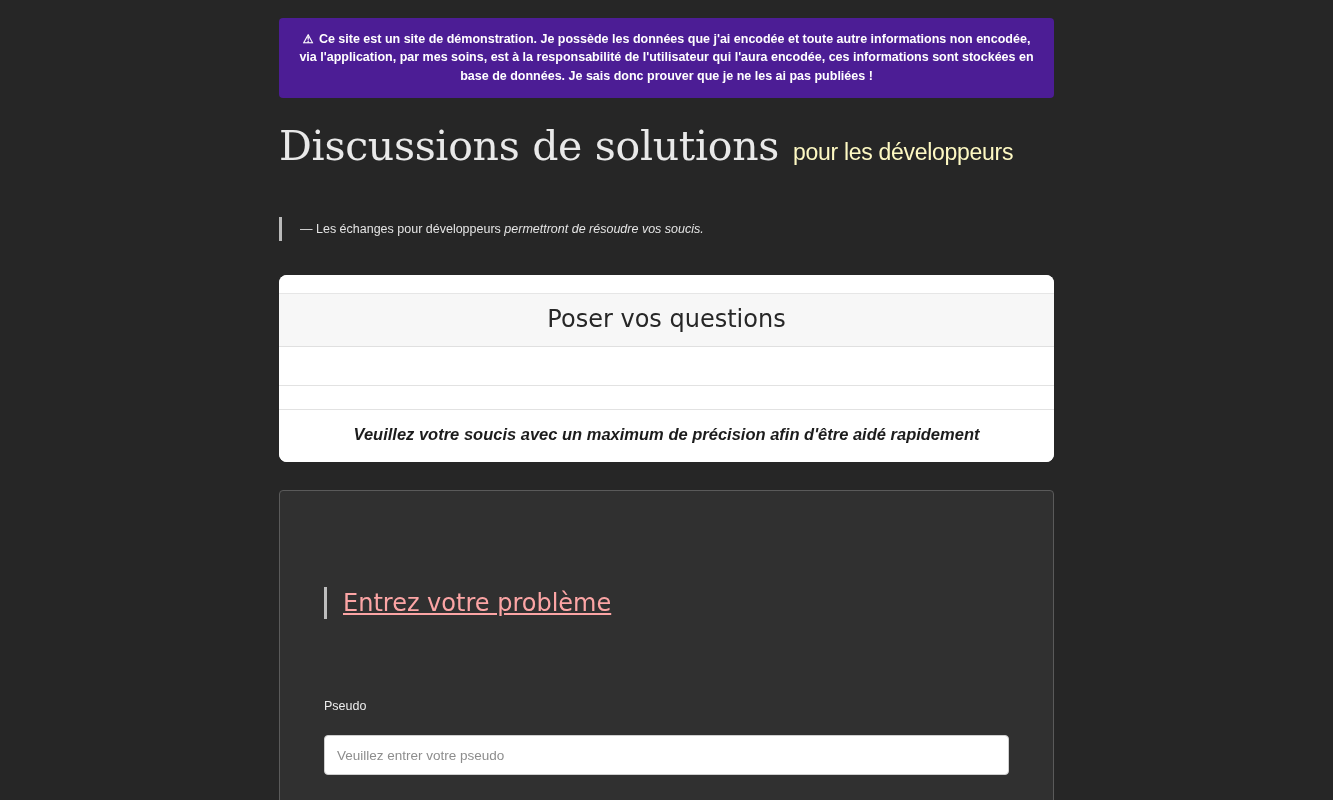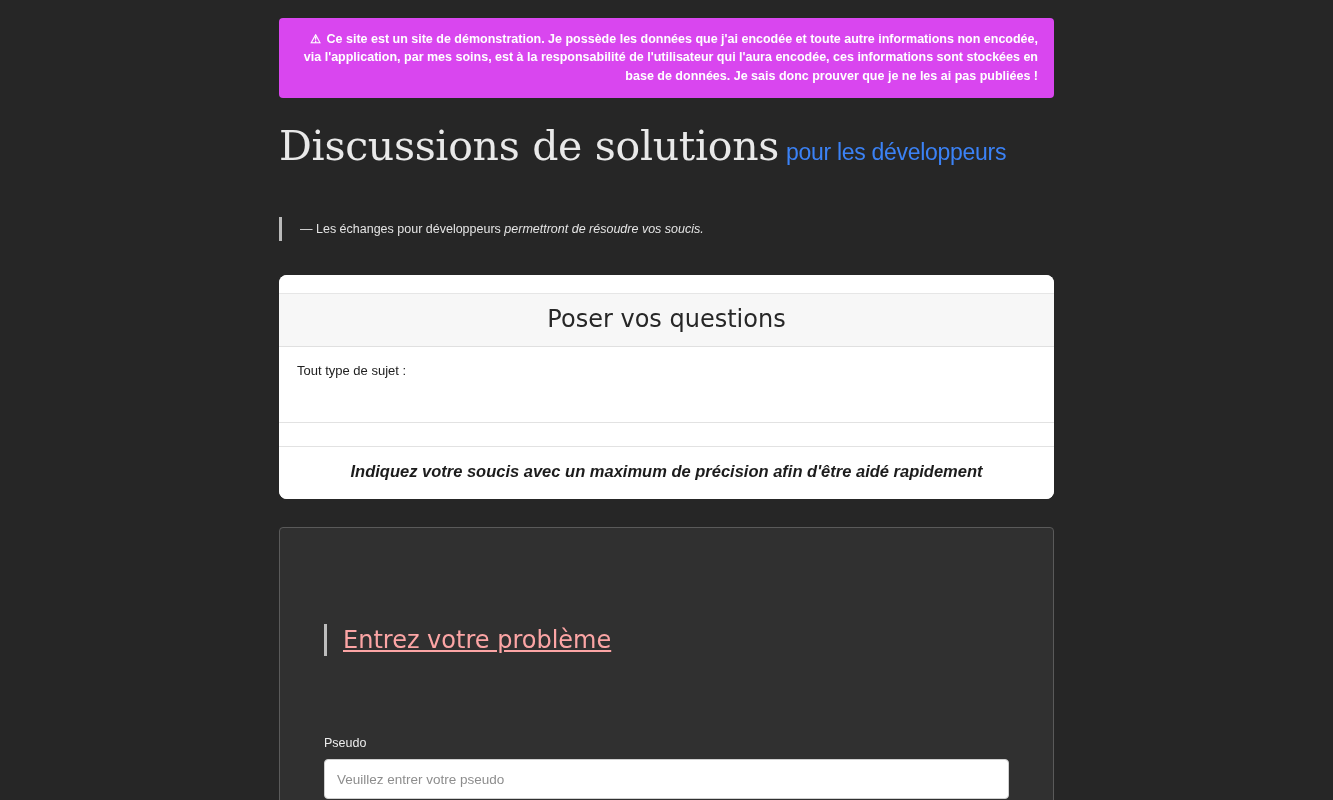--- a/index.html
+++ b/index.html
@@ -20,49 +20,49 @@
   }
   .container {
     width: 775px;
     margin: 0 auto;
     position: relative;
   }
 
   
   .alert {
     margin-top: 18px;
-    background: #d946ef;
+    background: #4c1d95;
     color: #ffffff;
     border-radius: 4px;
     padding: 12px 16px 13px 16px;
     font-size: 12.5px;
     line-height: 1.45;
     font-weight: bold;
-    text-align: right;
+    text-align: center;
   }
   .alert .warn-icon {
     font-size: 12px;
     margin-right: 2px;
   }
 
   
   .main-title {
     margin: 26px 0 0 0;
     color: #e9e9e9;
     font-weight: normal;
     font-size: 41px;
     line-height: 1.1;
     font-family: "DejaVu Serif", serif;
     letter-spacing: -0.3px;
   }
   .main-title .sub {
     font-size: 23px;
-    color: #3b82f6;
+    color: #fef9c3;
     font-family: "Liberation Sans", sans-serif;
-    margin-left: 7px;
+    margin-left: 14px;
   }
 
   
   .intro-quote {
     margin: 48px 0 0 0;
     border-left: 3px solid #b9b9b9;
     padding: 2px 0 2px 18px;
     color: #e4e4e4;
     font-size: 12.5px;
     line-height: 1.65;
@@ -145,21 +145,21 @@
     font-weight: normal;
     font-size: 24px;
     font-family: "DejaVu Sans", sans-serif;
     text-decoration: underline;
   }
   .field-group { margin-top: 80px; }
   .field-label {
     display: block;
     color: #ededed;
     font-size: 12.5px;
-    margin: 0 0 9px 0;
+    margin: 0 0 22px 0;
   }
   .text-input {
     width: 100%;
     height: 40px;
     border: 1px solid #cfcfcf;
     border-radius: 4px;
     background: #ffffff;
     padding: 8px 12px;
     font-size: 13.5px;
     color: #555;
@@ -186,25 +186,24 @@
     <div class="intro-quote">
       <div class="line2"><span>— Les échanges pour développeurs </span><em>permettront de résoudre vos soucis.</em></div>
     </div>
 
     <div class="panel">
       <div class="panel-spacer-top"></div>
       <div class="panel-heading">
         <h2>Poser vos questions</h2>
       </div>
       <div class="panel-body">
-        <p class="label">Tout type de sujet :</p>
       </div>
       <div class="panel-divider-row"></div>
       <div class="panel-footer">
-        <span class="emph">Indiquez votre soucis avec un maximum de précision afin d'être aidé rapidement</span>
+        <span class="emph">Veuillez votre soucis avec un maximum de précision afin d'être aidé rapidement</span>
       </div>
     </div>
 
     <div class="form-card">
       <div class="form-title-wrap">
         <h2 class="form-title">Entrez votre problème</h2>
       </div>
 
       <div class="field-group">
         <label class="field-label">Pseudo</label>

